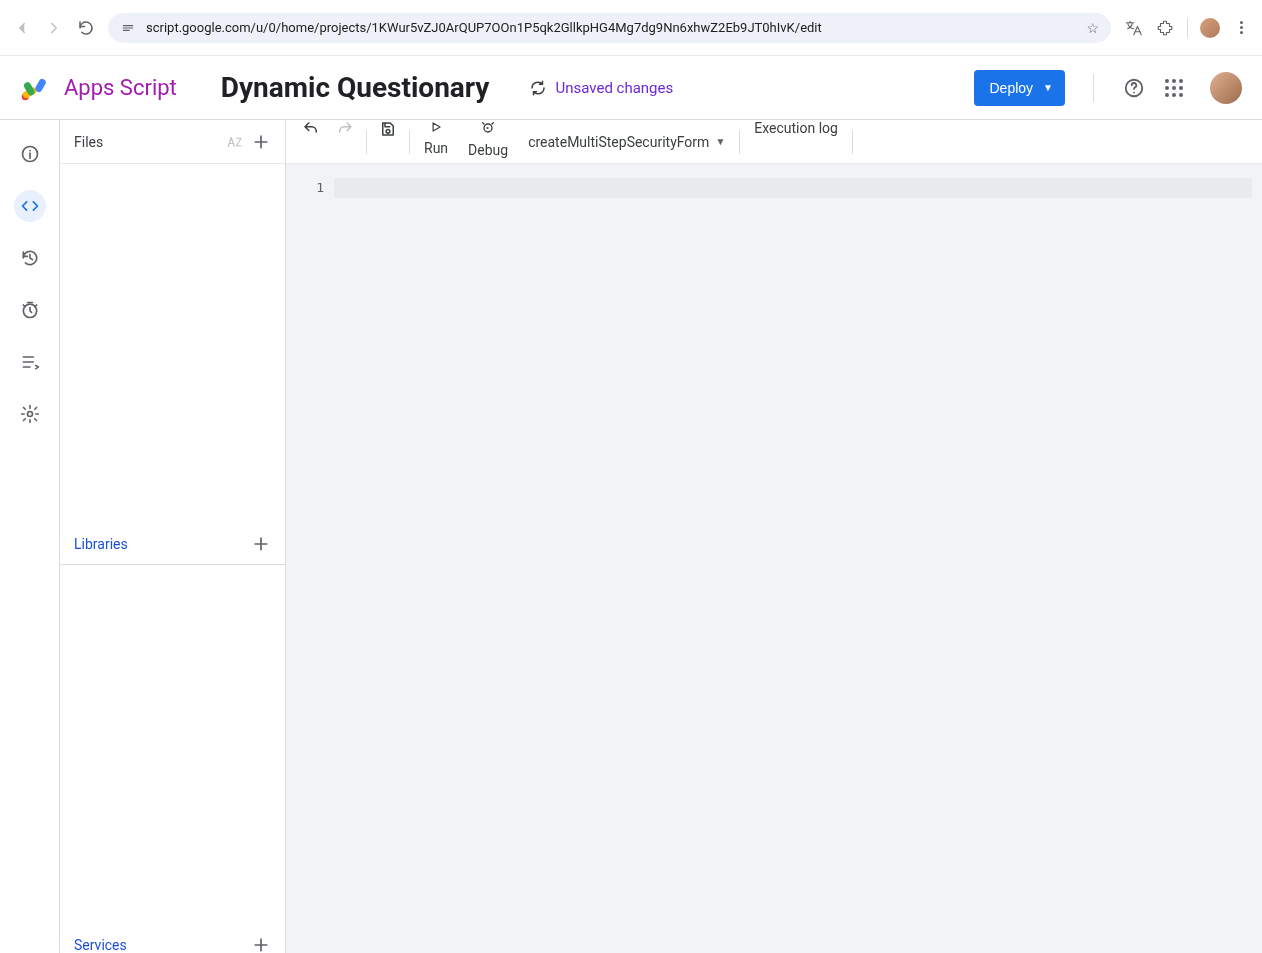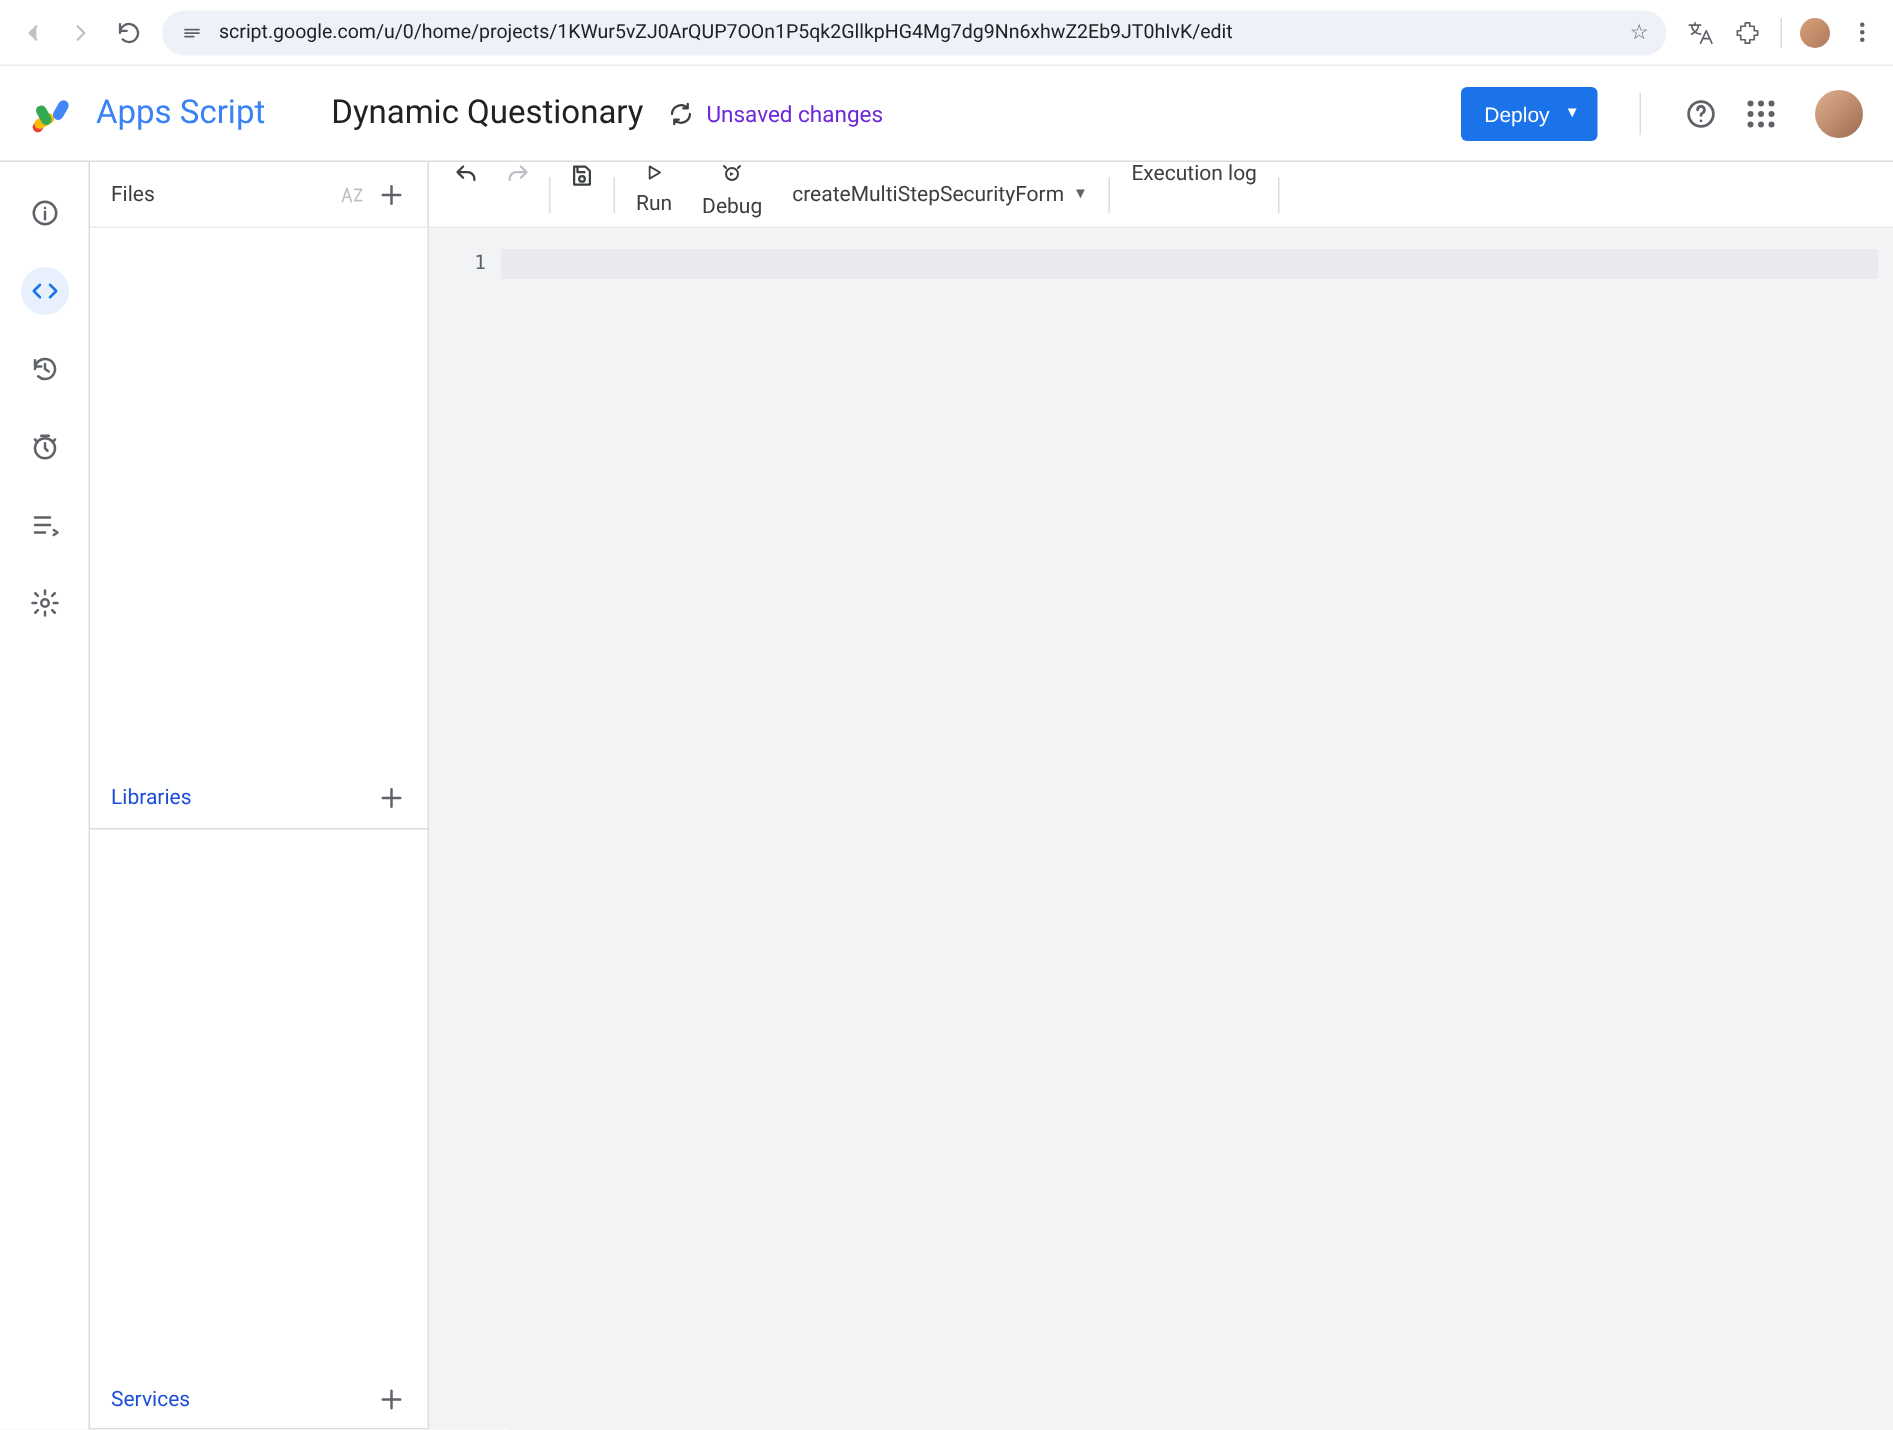--- a/index.html
+++ b/index.html
@@ -7,21 +7,21 @@
       font-family: 'Google Sans', Roboto, Arial, sans-serif;
       font-size: 14px;
       color: #202124;
       background: #fff;
       width: 1262px;
       height: 953px;
       overflow: hidden;
     }
     
     .browser-bar {
-      height: 44px;
+      height: 56px;
       display: flex;
       align-items: center;
       gap: 12px;
       padding: 0 12px;
       border-bottom: 1px solid #e8eaed;
       color: #5f6368;
     }
     .nav-arrow, .nav-reload, .chrome-icon {
       width: 20px; height: 20px;
       display: flex; align-items: center; justify-content: center;
@@ -72,28 +72,29 @@
       padding: 0 20px;
       border-bottom: 1px solid #dadce0;
       gap: 16px;
     }
     .app-logo {
       width: 28px; height: 28px; position: relative; flex-shrink:0;
     }
     .app-logo svg { width:28px; height:28px; }
     .product-name {
       font-size: 22px;
-      color: #3b82f6;
+      color: #a21caf;
       font-weight: 400;
       margin-right: 28px;
     }
     .project-title {
-      font-size: 22px;
+      font-size: 28px;
       color: #202124;
-      font-weight: 400;
+      font-weight: 700;
+      margin-right: 24px;
     }
     .unsaved {
       display: flex; align-items: center; gap: 8px;
       color: #6d28d9;
       font-size: 15px;
     }
     .spacer { flex: 1; }
     .deploy-btn {
       background: #1a73e8;
       color: #fff;

